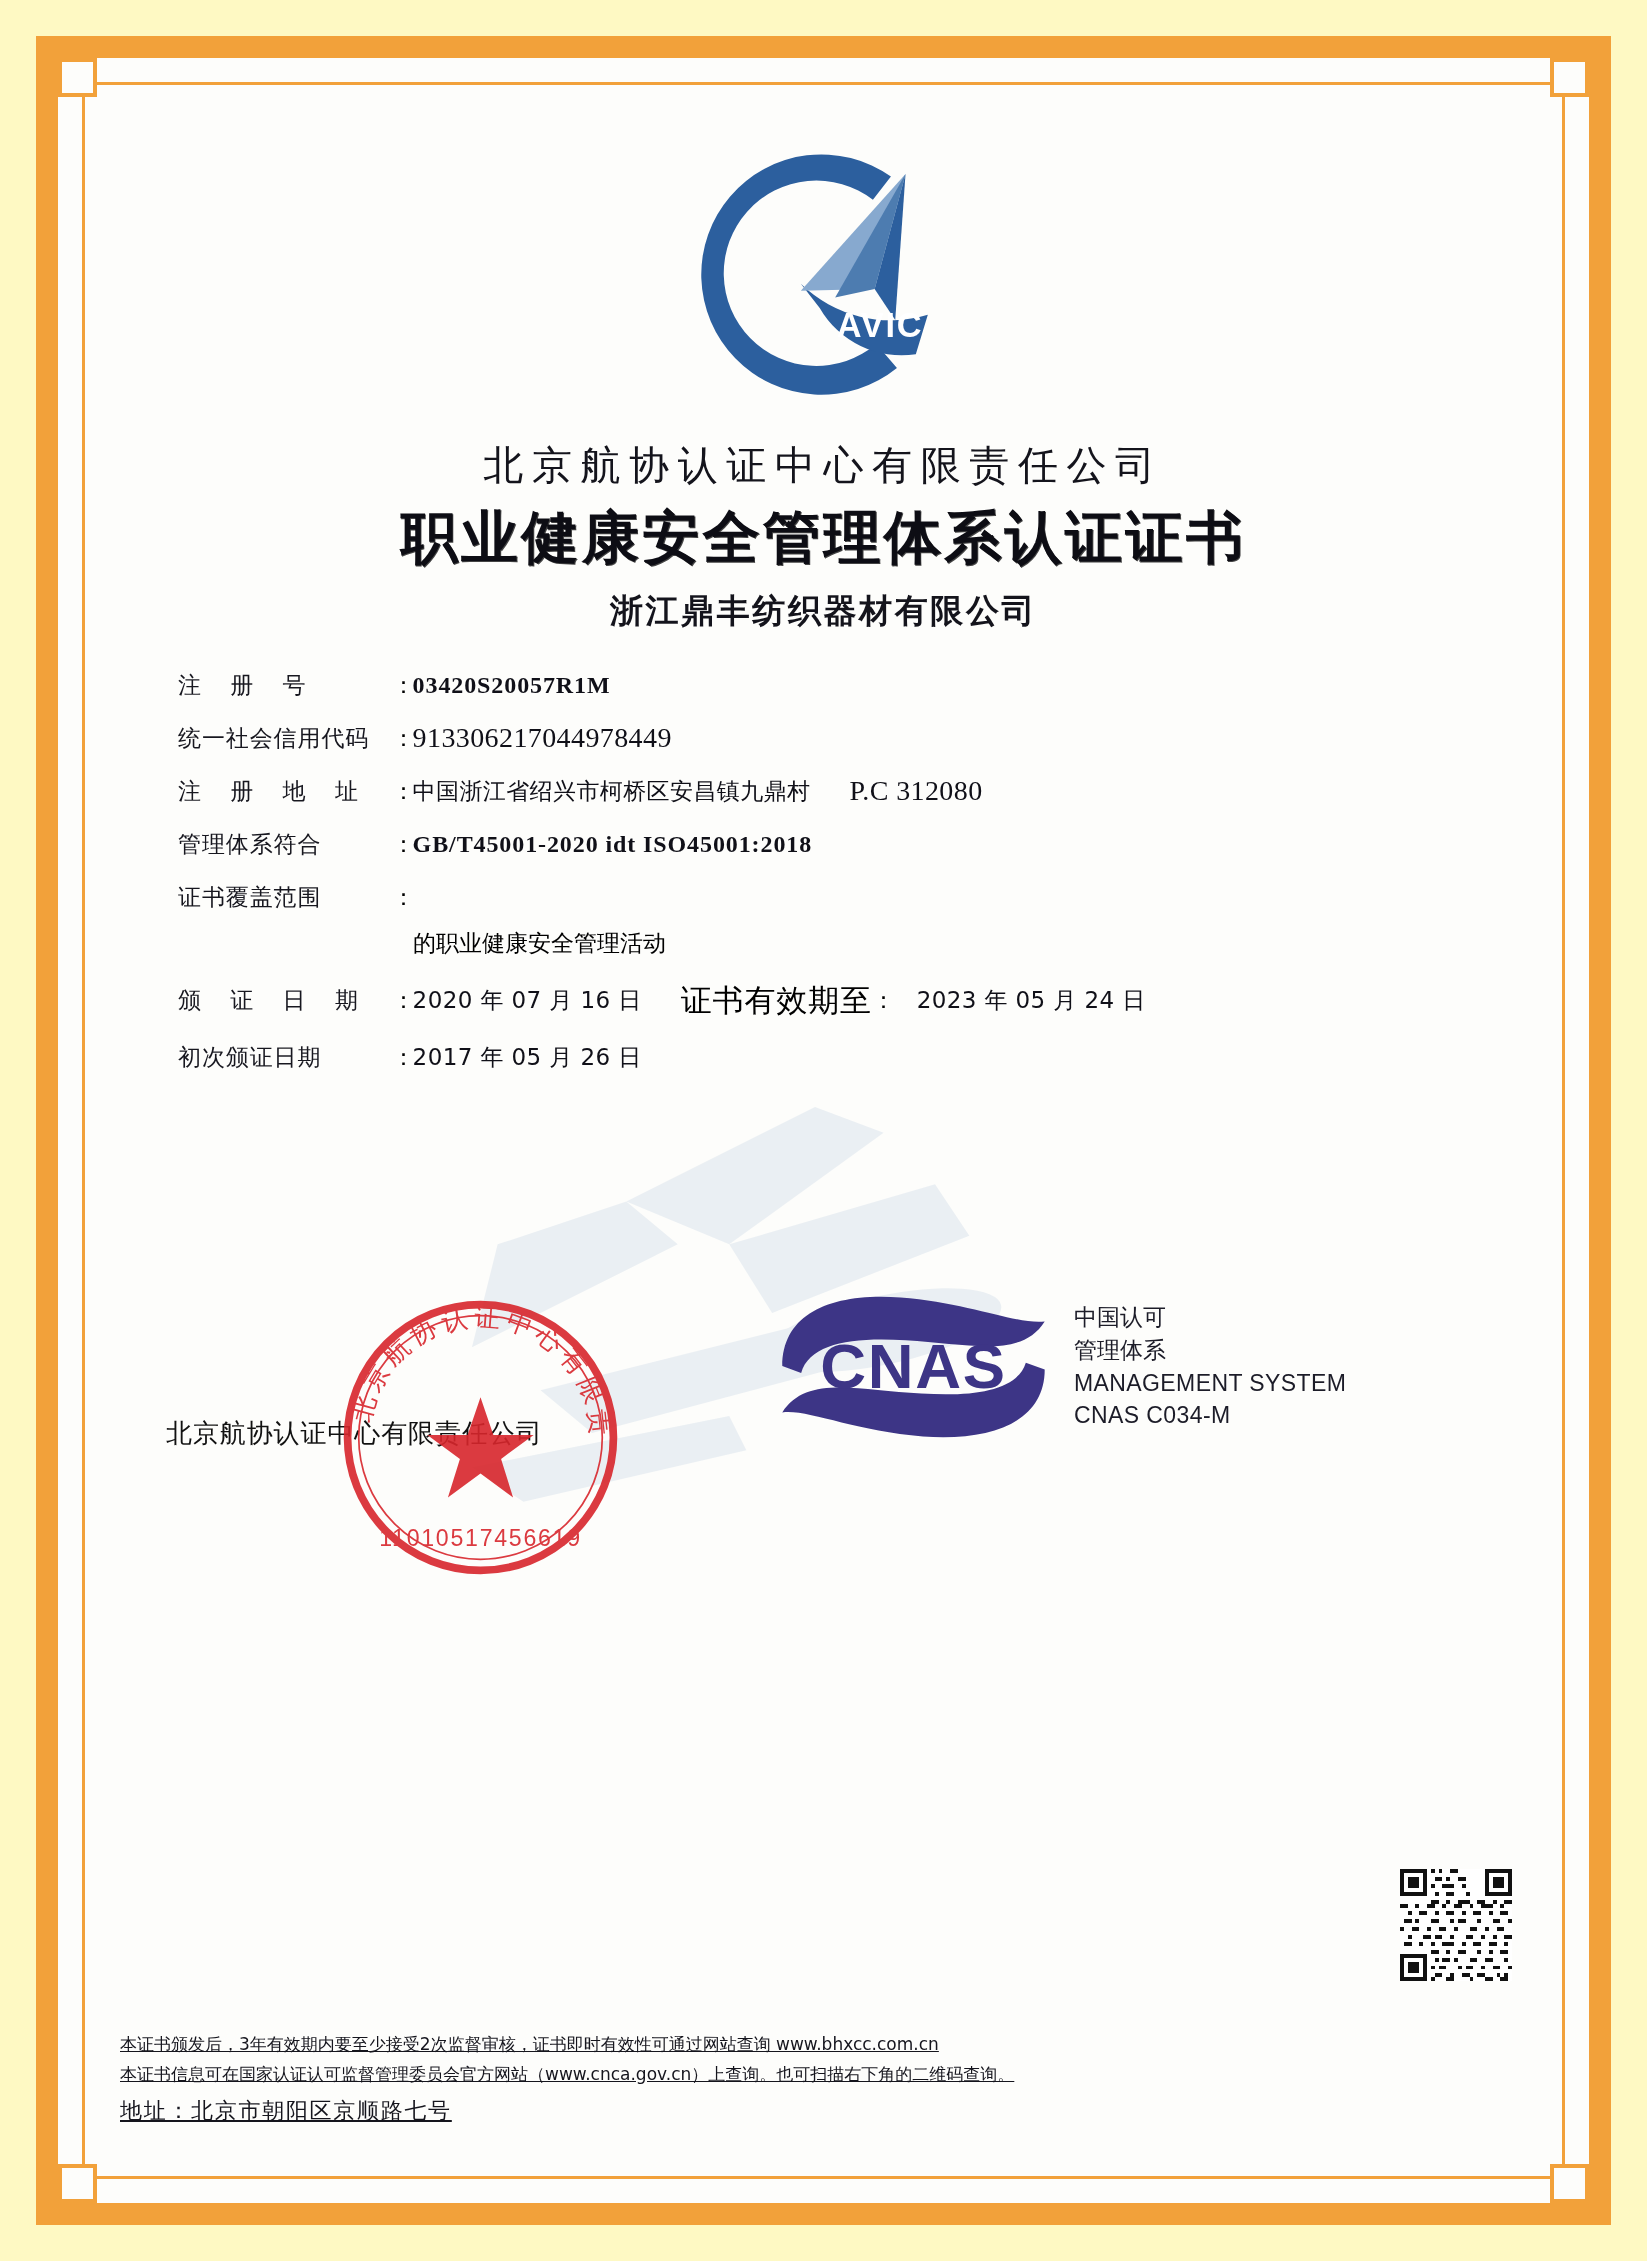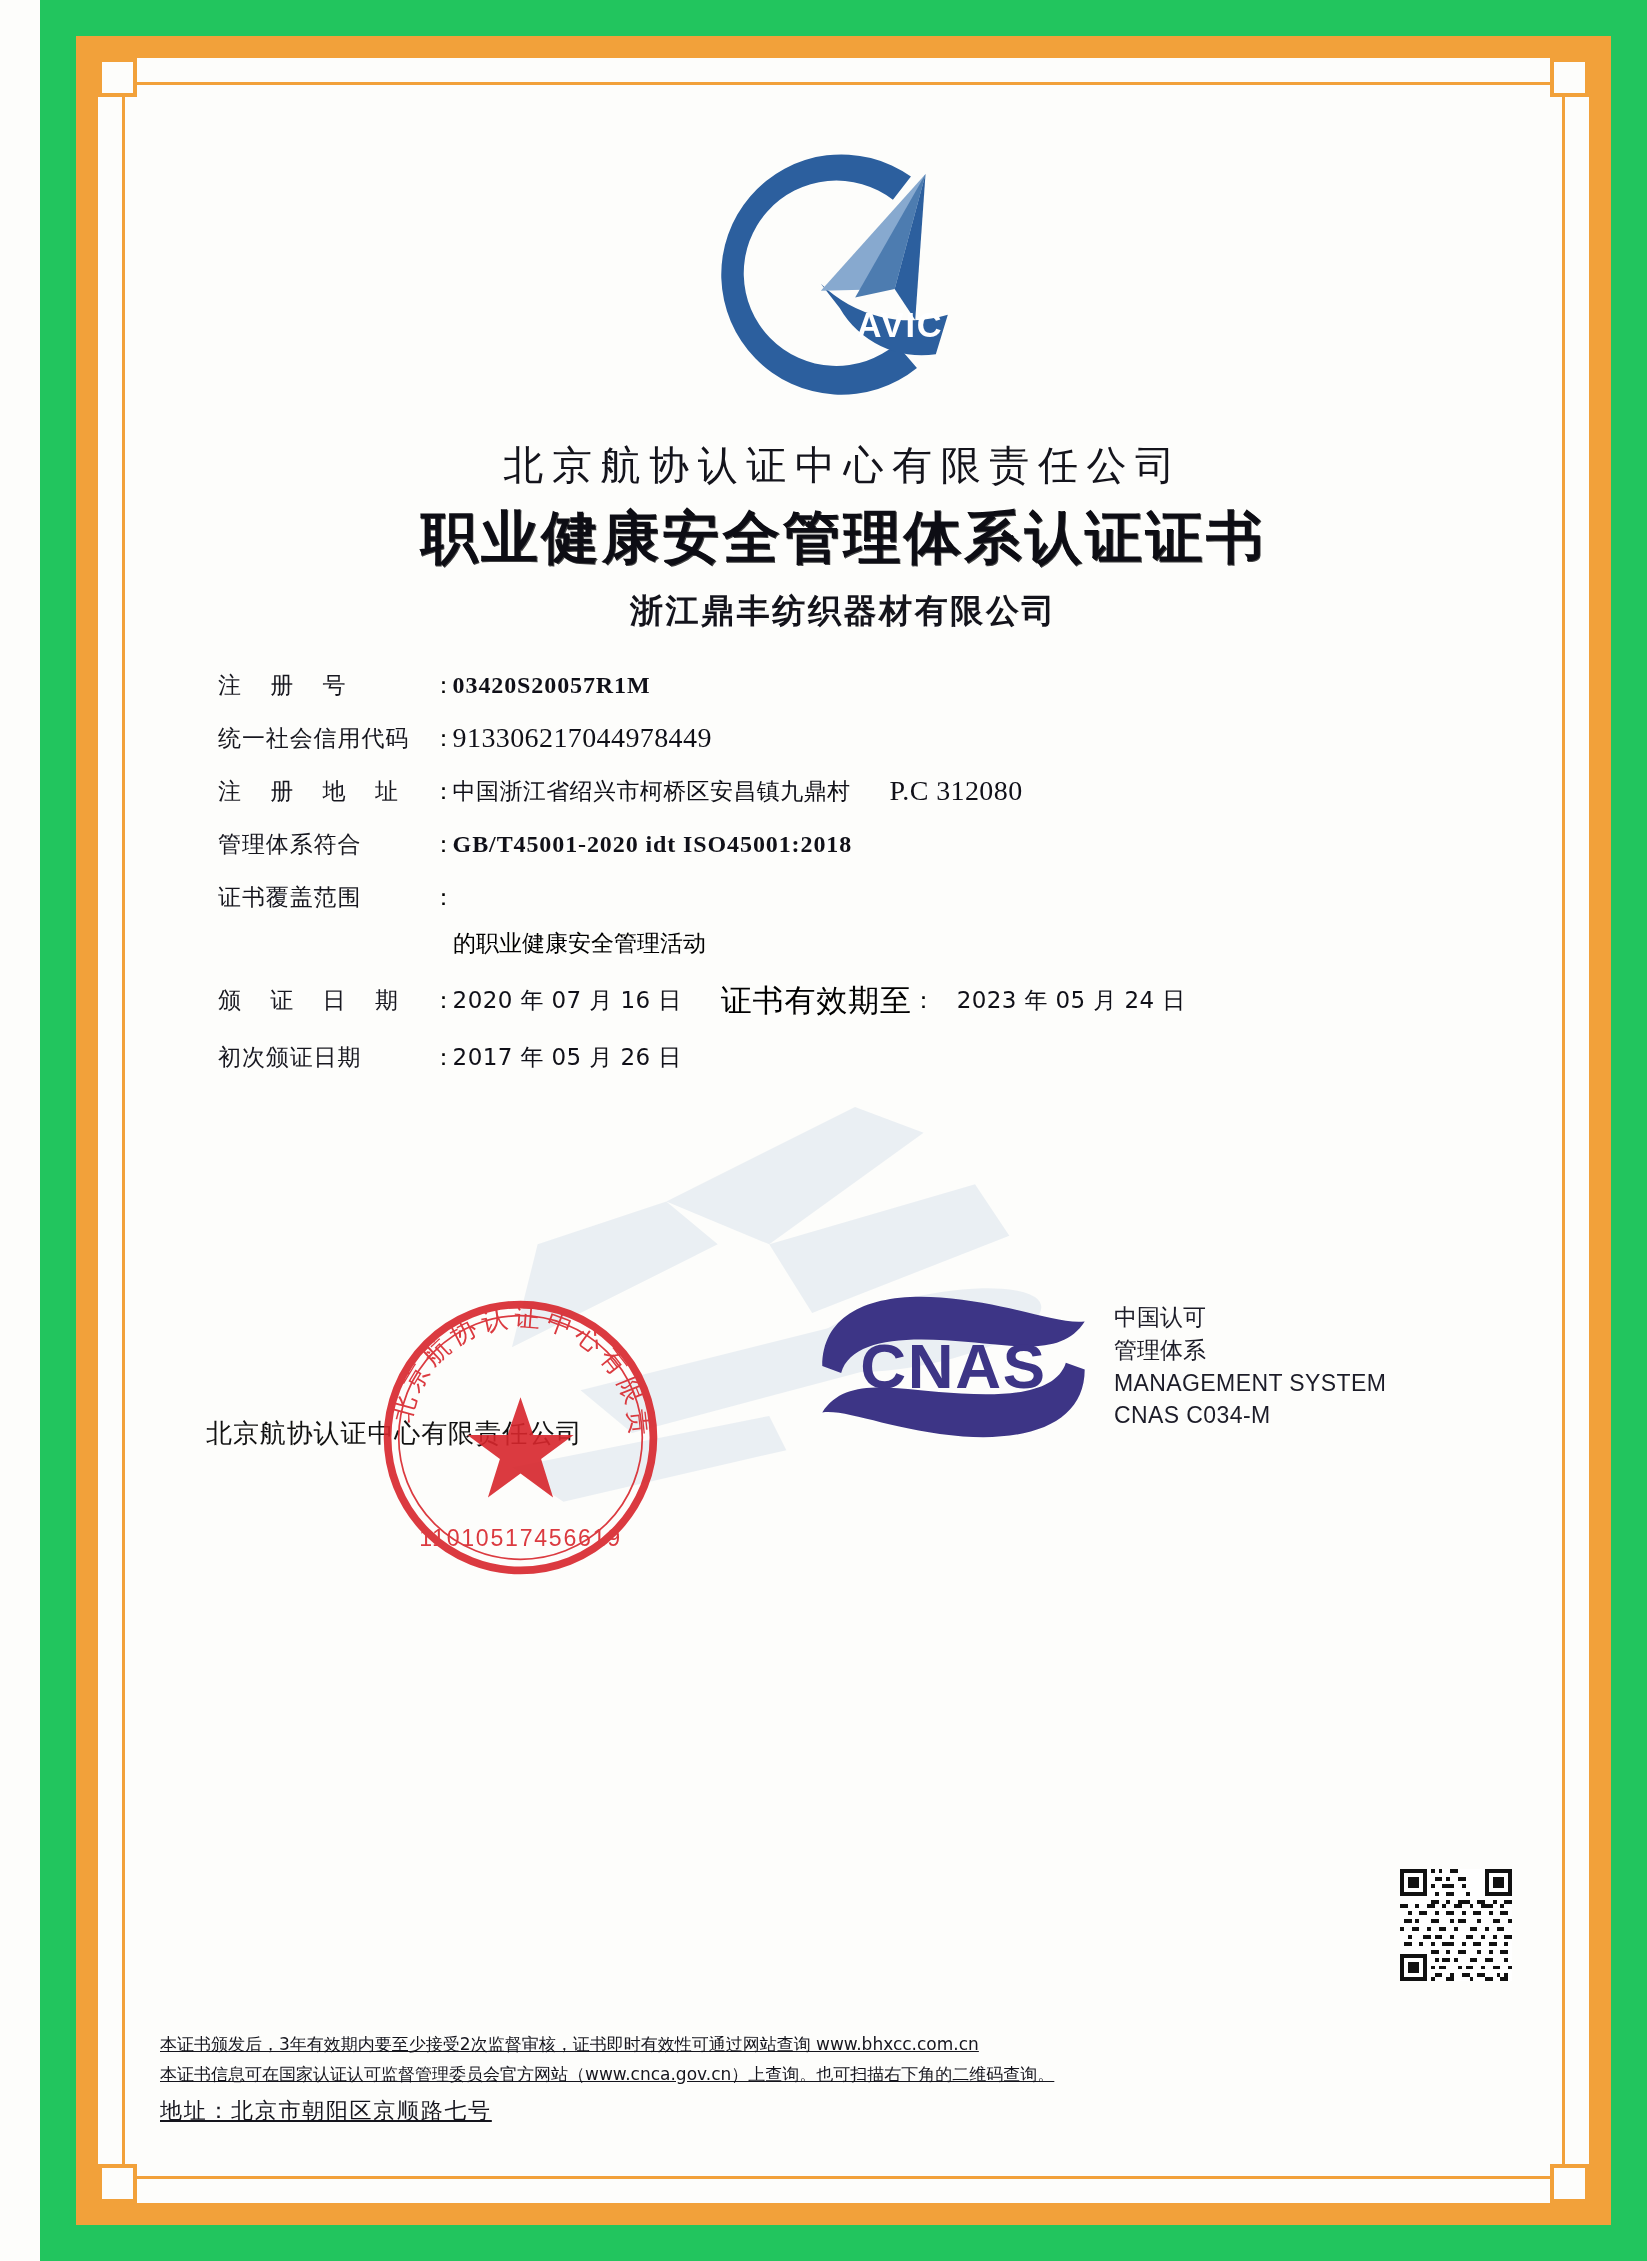--- a/index.html
+++ b/index.html
@@ -10,22 +10,21 @@
     background: #fdfdfb;
     font-family: "Liberation Serif", serif;
     overflow: hidden;
     position: relative;
   }
 
   
   #certificate {
     position: absolute;
     inset: 0;
-    background: #22c55e;
-    margin-left: 40px;
+    background: #fef9c3;
   }
 
   .frame-outer {
     position: absolute;
     left: 36px; top: 36px; right: 36px; bottom: 36px;
     border: 22px solid #f2a13a;
     background: #fdfdfb;
   }
   .frame-inner {
     position: absolute;

